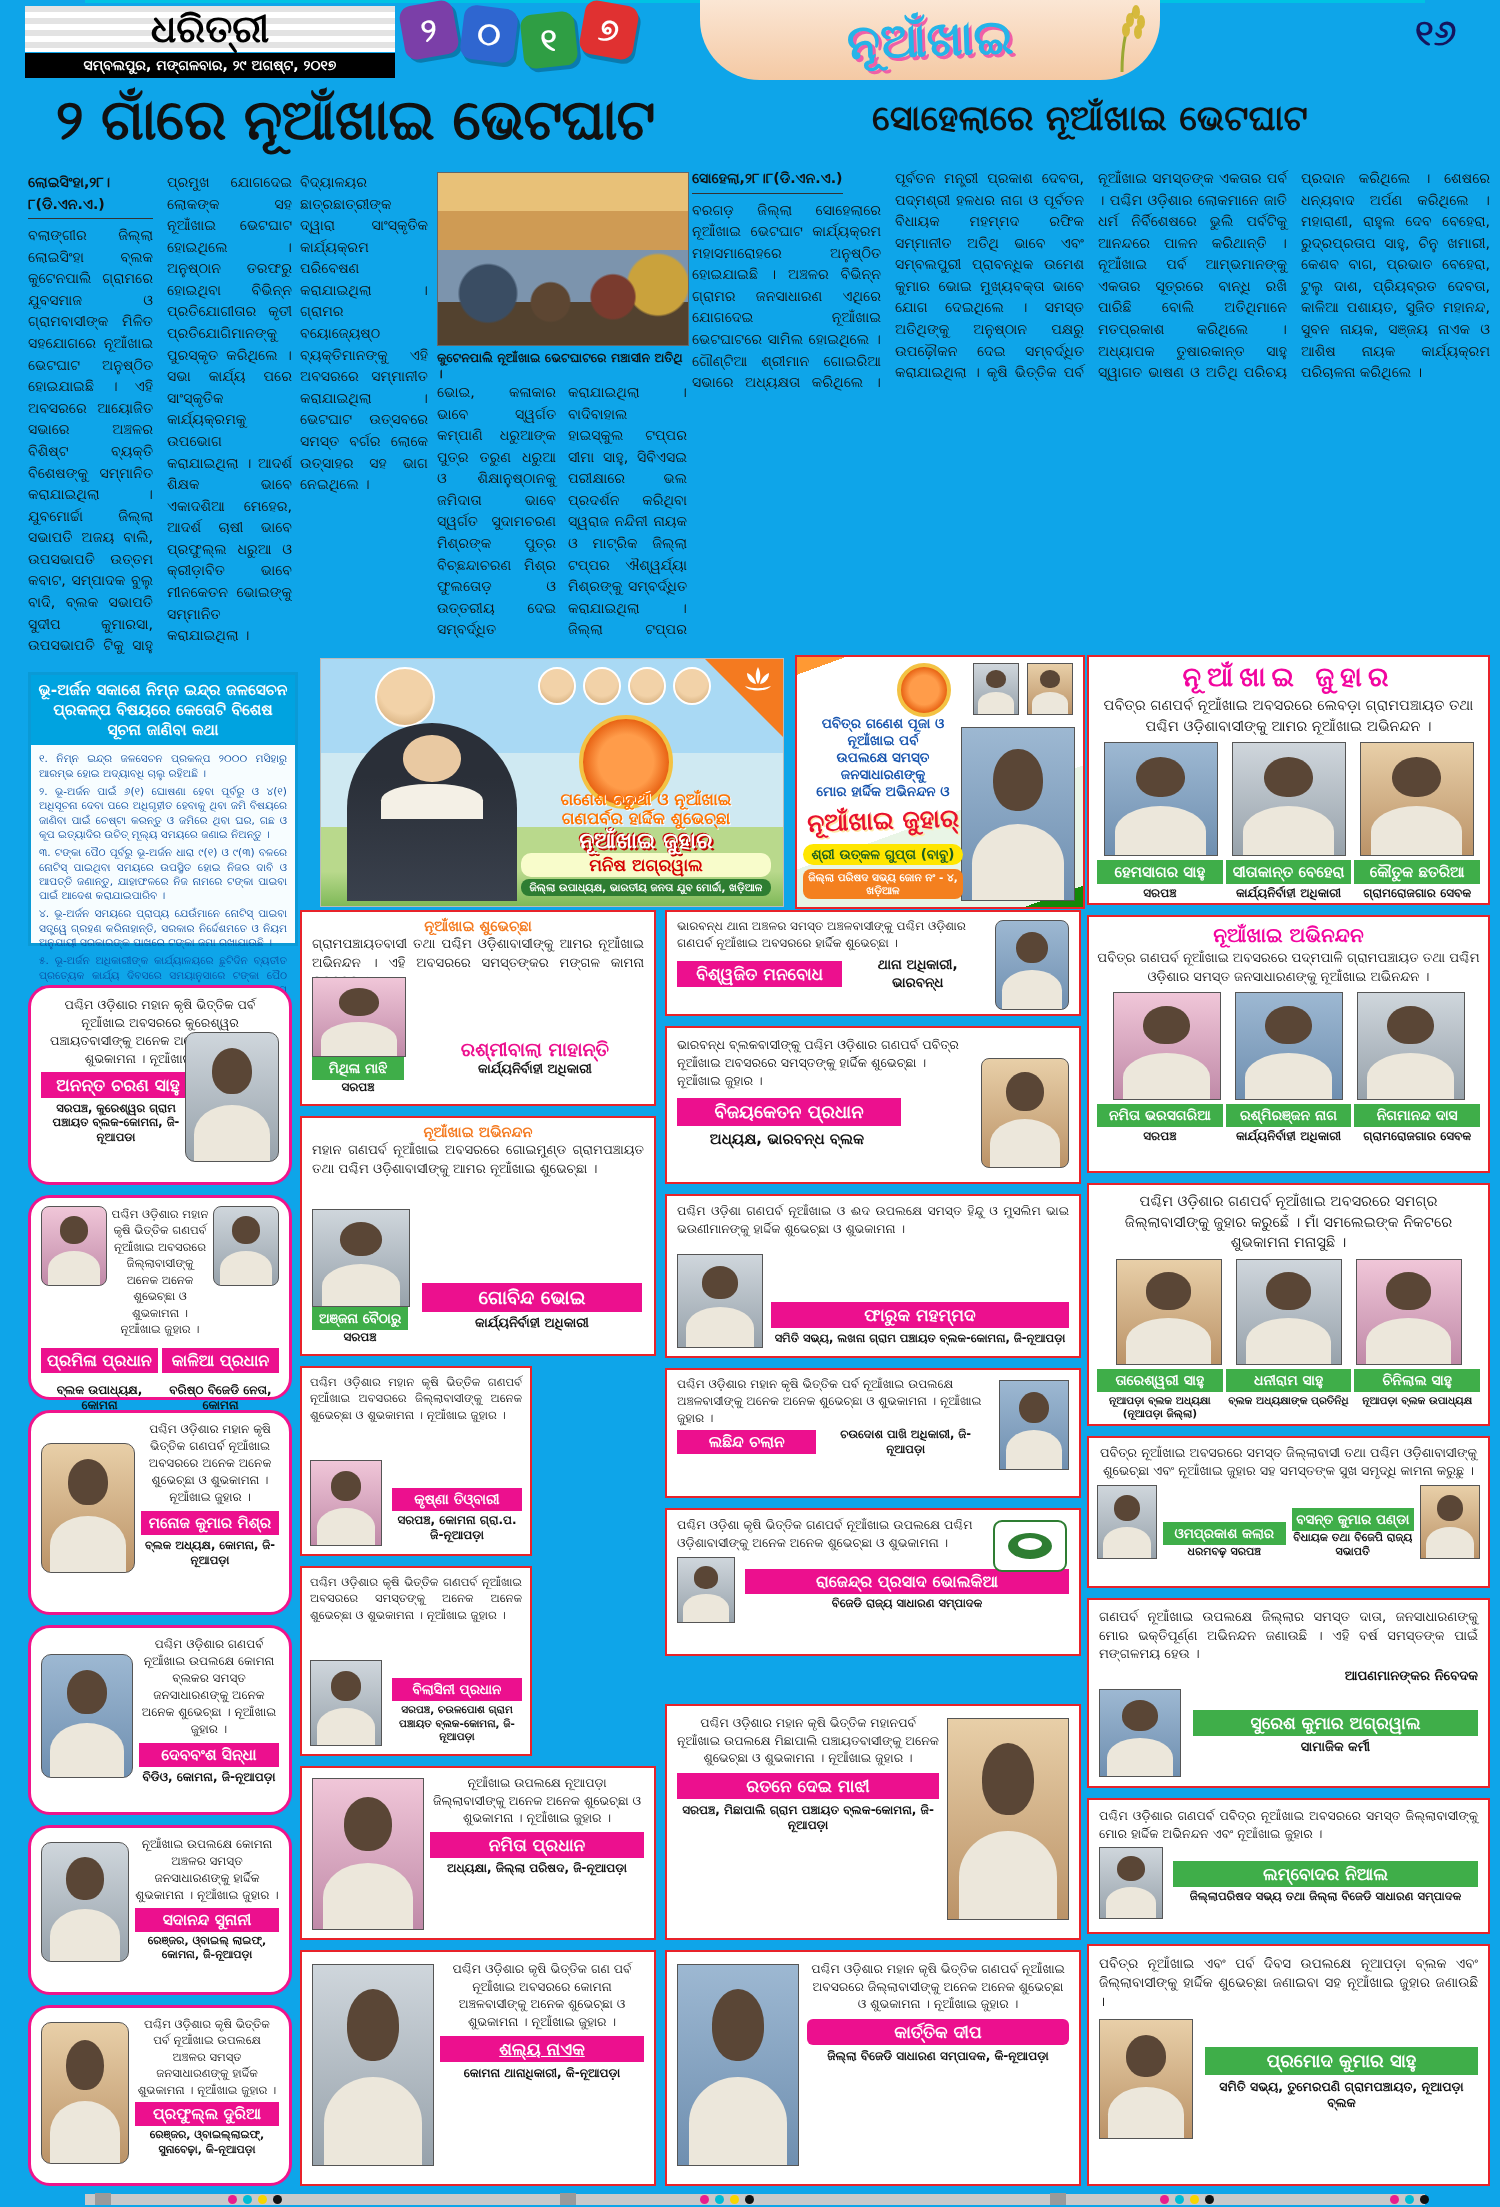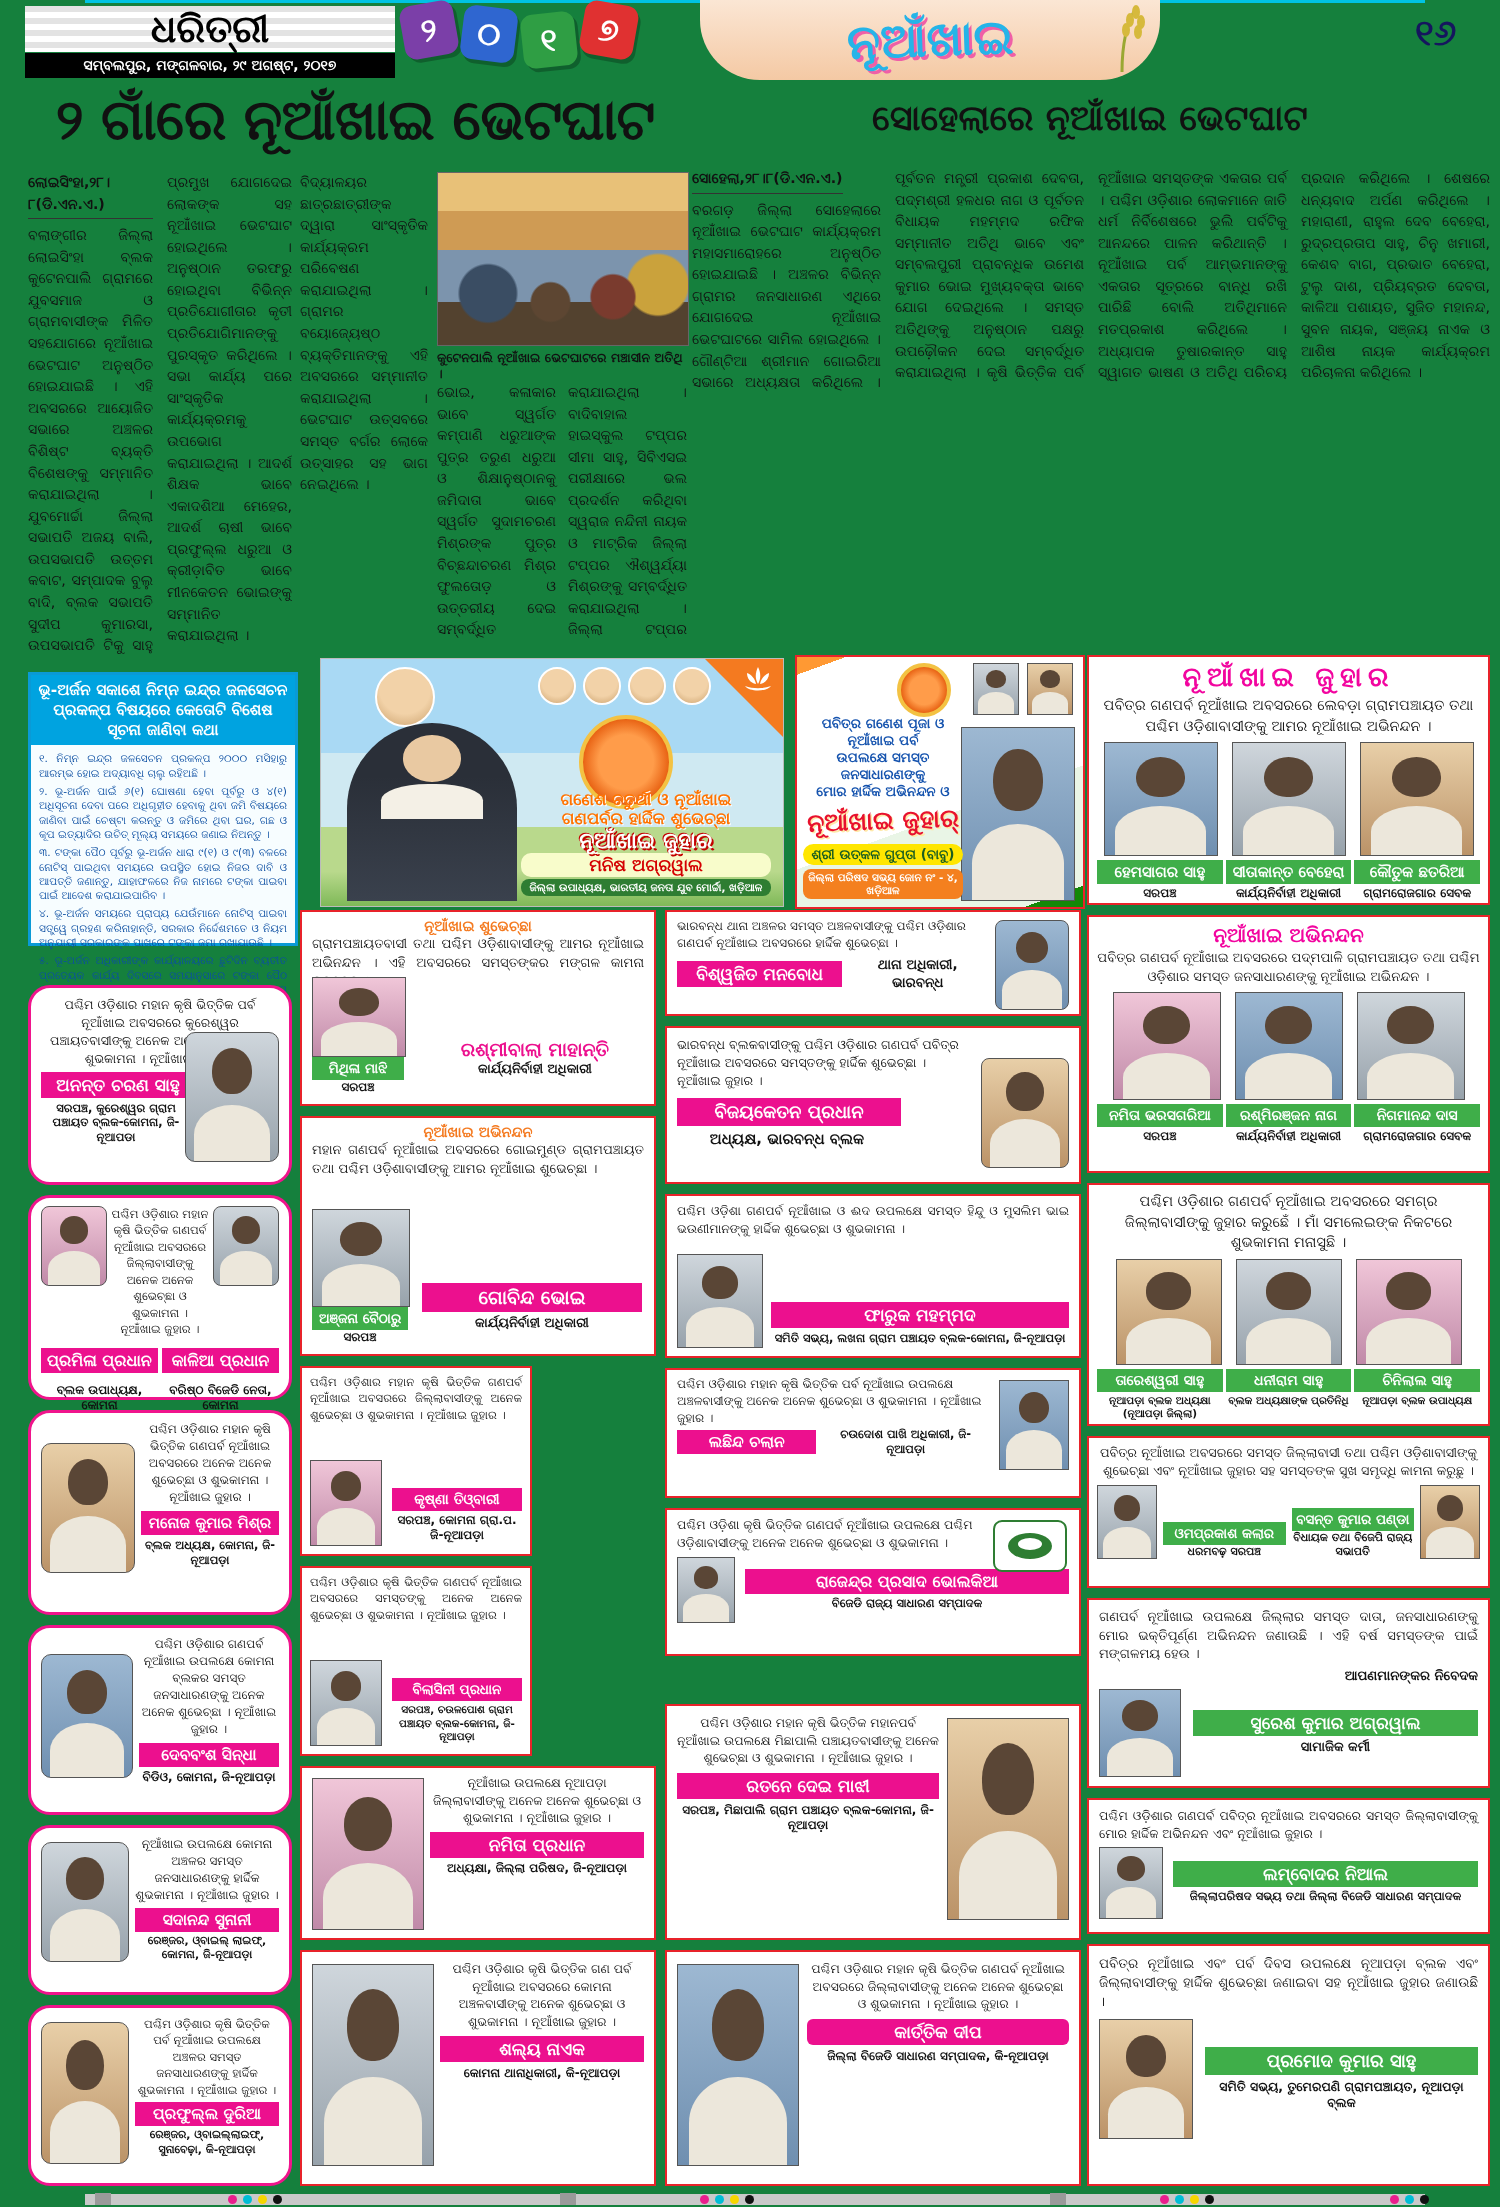--- a/index.html
+++ b/index.html
@@ -1,16 +1,16 @@
 <!DOCTYPE html>
 <html><head>
 <meta charset="utf-8">
 <style>
   html,body{margin:0;padding:0;background:#fff;}
-  #page{position:relative;width:1500px;height:2207px;background:#15803d;overflow:hidden;
+  #page{position:relative;width:1500px;height:2207px;background:#0ea5e9;overflow:hidden;
         font-family:"DejaVu Sans","Liberation Sans",sans-serif;color:#111;}
   .abs{position:absolute;}
   
   .topline{position:absolute;left:85px;top:0;width:1340px;height:3px;background:#00c3e3;}
   .mast-stripes{position:absolute;left:25px;top:6px;width:370px;height:46px;
     background:repeating-linear-gradient(180deg,#e3e3e3 0 6px,#ffffff 6px 12px);
     display:flex;align-items:center;justify-content:center;}
   .paper-name{font-size:38px;font-weight:800;color:#000;}
   .date-bar{position:absolute;left:25px;top:53px;width:370px;height:25px;background:#000;color:#fff;
     font-size:14px;font-weight:bold;display:flex;align-items:center;justify-content:center;}
@@ -417,21 +417,21 @@
   <div class="abs redbox" style="left:300px;top:1766px;width:356px;height:174px;padding:6px 10px;">
     <div class="photo p-pink" style="position:absolute;left:10px;top:10px;width:110px;height:150px;"></div>
     <div class="adtext center" style="margin-left:118px;font-size:12.4px;">ନୂଆଁଖାଇ ଉପଲକ୍ଷେ ନୂଆପଡ଼ା ଜିଲ୍ଲାବାସୀଙ୍କୁ ଅନେକ ଅନେକ ଶୁଭେଚ୍ଛା ଓ ଶୁଭକାମନା । ନୂଆଁଖାଇ ଜୁହାର ।</div>
     <div class="pbar" style="margin-left:118px;font-size:17px;margin-top:5px;">ନମିତା ପ୍ରଧାନ</div>
     <div class="role" style="margin-left:118px;margin-top:3px;">ଅଧ୍ୟକ୍ଷା, ଜିଲ୍ଲା ପରିଷଦ, ଜି-ନୂଆପଡ଼ା</div>
   </div>
 
   <div class="abs redbox" style="left:300px;top:1950px;width:356px;height:236px;padding:8px 10px;">
     <div class="photo p-grey" style="position:absolute;left:10px;top:12px;width:120px;height:200px;"></div>
     <div class="adtext center" style="margin-left:128px;font-size:12.4px;">ପଶ୍ଚିମ ଓଡ଼ିଶାର କୃଷି ଭିତ୍ତିକ ଗଣ ପର୍ବ ନୂଆଁଖାଇ ଅବସରରେ କୋମନା ଅଞ୍ଚଳବାସୀଙ୍କୁ ଅନେକ ଶୁଭେଚ୍ଛା ଓ ଶୁଭକାମନା । ନୂଆଁଖାଇ ଜୁହାର ।</div>
-    <div class="pbar" style="margin-left:128px;font-size:17px;margin-top:6px;">ଶଲ୍ୟ ନାଏକ</div>
+    <div class="pbar" style="margin-left:128px;font-size:17px;margin-top:6px;text-decoration:underline;">ଶଲ୍ୟ ନାଏକ</div>
     <div class="role" style="margin-left:128px;margin-top:4px;">କୋମନା ଥାନାଧିକାରୀ, କି-ନୂଆପଡ଼ା</div>
   </div>
 
   <div class="abs redbox" style="left:665px;top:910px;width:416px;height:106px;padding:6px 10px;">
     <div class="photo" style="position:absolute;right:10px;top:8px;width:72px;height:88px;border-radius:8px;"></div>
     <div class="adtext" style="margin-right:84px;font-size:12px;">ଭାରବନ୍ଧ ଥାନା ଅଞ୍ଚଳର ସମସ୍ତ ଅଞ୍ଚଳବାସୀଙ୍କୁ ପଶ୍ଚିମ ଓଡ଼ିଶାର ଗଣପର୍ବ ନୂଆଁଖାଇ ଅବସରରେ ହାର୍ଦ୍ଦିକ ଶୁଭେଚ୍ଛା ।</div>
     <div style="display:flex;gap:8px;align-items:center;margin-top:4px;margin-right:84px;">
       <div class="pbar" style="flex:1.2;font-size:17px;">ବିଶ୍ୱଜିତ ମନବୋଧ</div>
       <div class="role" style="flex:1;font-size:13.5px;">ଥାନା ଅଧିକାରୀ, ଭାରବନ୍ଧ</div>
     </div>

